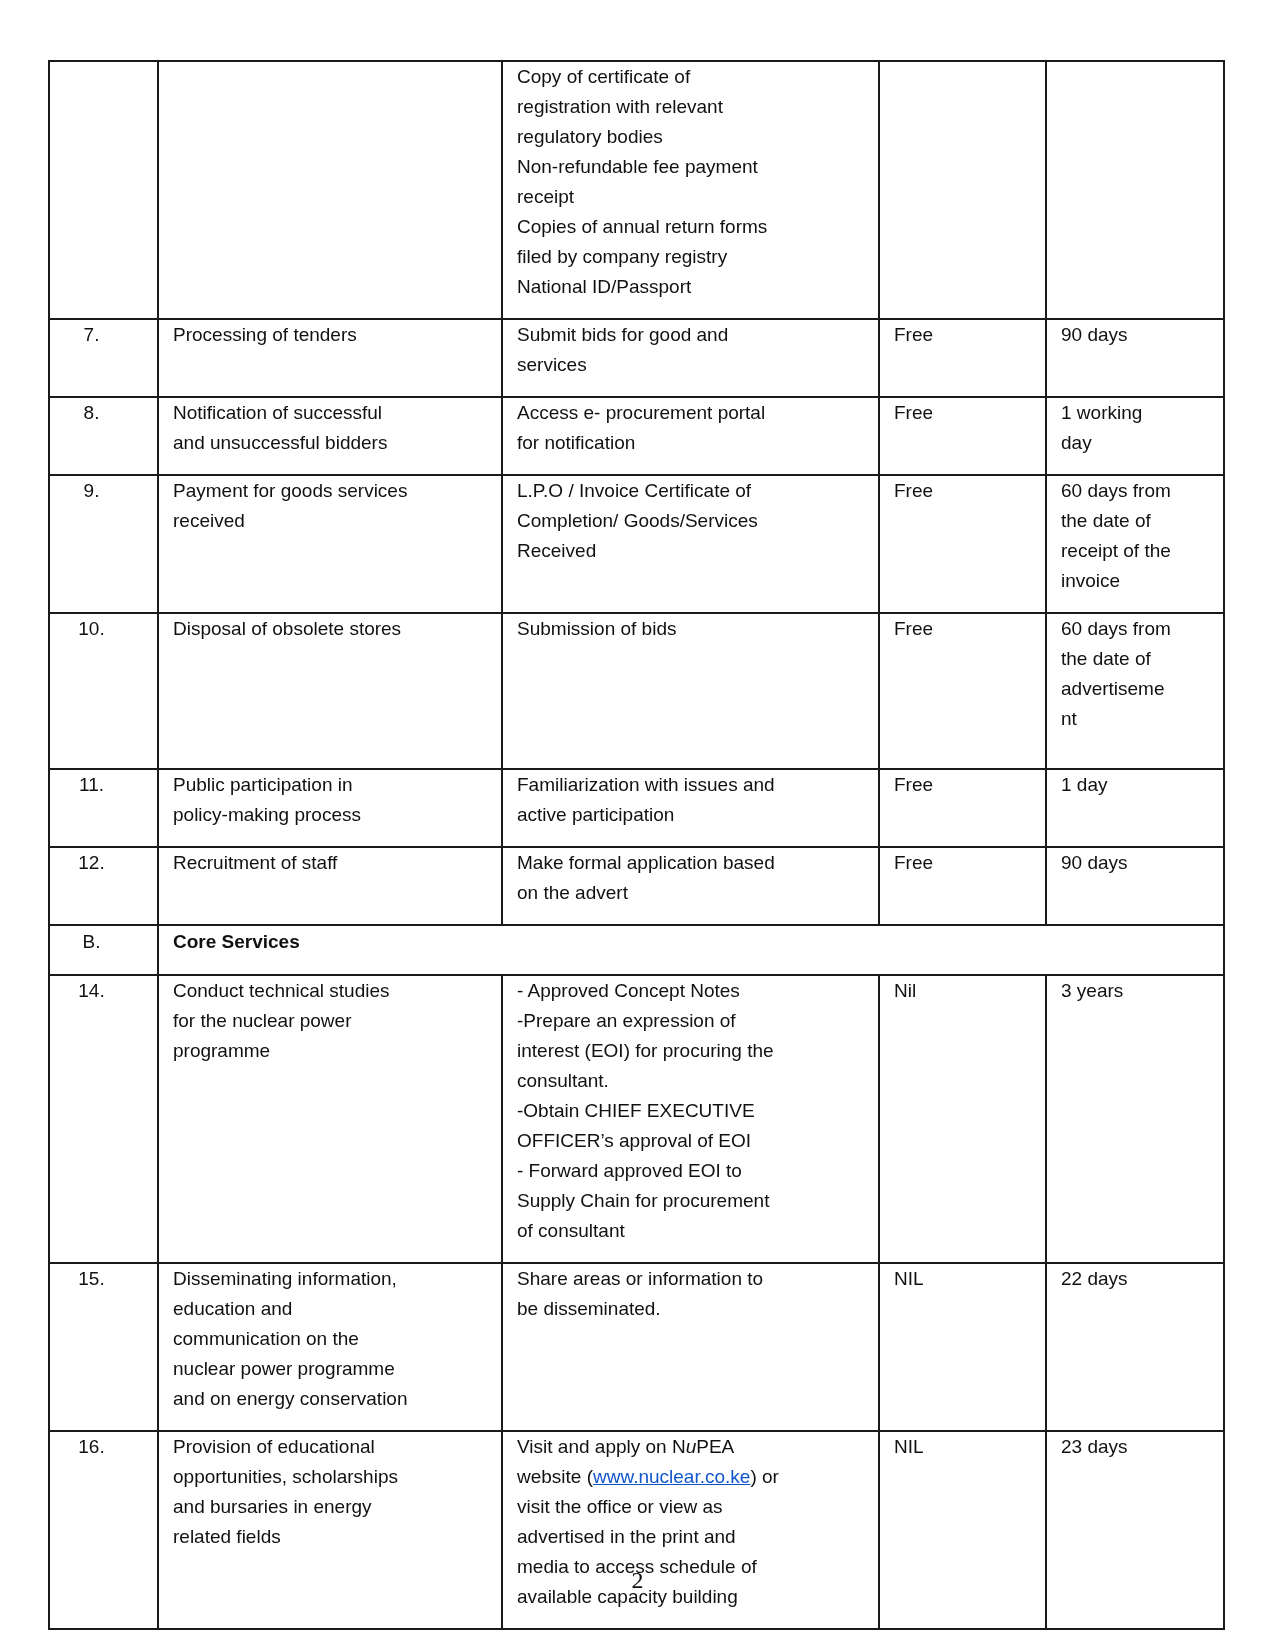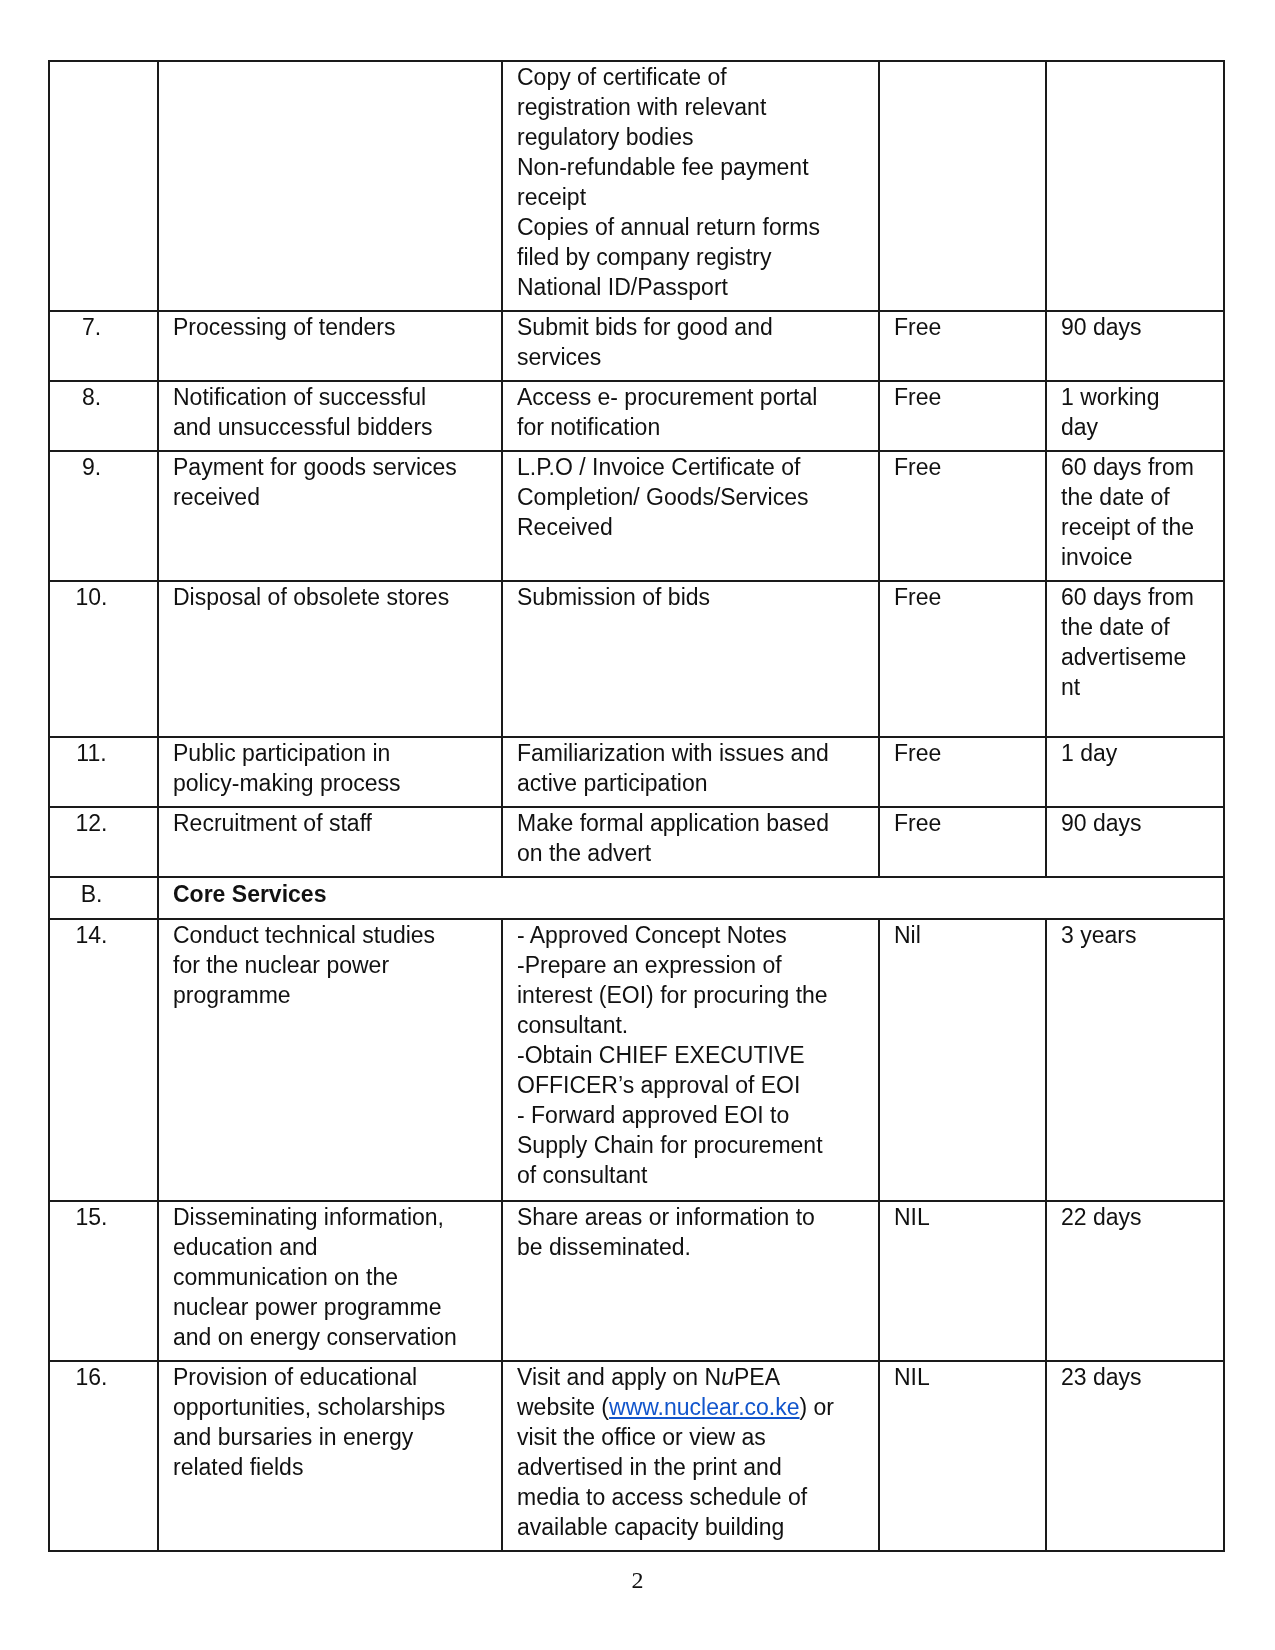--- a/index.html
+++ b/index.html
@@ -1,21 +1,21 @@
 <!DOCTYPE html>
 <html><head>
 <meta charset="utf-8">
 <style>
   html, body { margin:0; padding:0; background:#ffffff; }
   body { width:1275px; height:1650px; position:relative; overflow:hidden;
          font-family:"Liberation Sans", sans-serif; color:#111; }
   table.svc { position:absolute; left:48px; top:60px; width:1175px;
               border-collapse:collapse; table-layout:fixed; }
   table.svc td { border:2px solid #1a1a1a; vertical-align:top;
-                 font-size:23px; line-height:30px; padding:0 8px 8px 14px; }
+                 font-size:19px; line-height:30px; padding:0 8px 16px 14px; }
   td.num { text-align:center; padding-left:0 !important; padding-right:24px !important; }
   td.num span { display:inline-block; }
   .line { display:block; }
   .sect td { font-size:26px; }
   .sect td.title { font-weight:bold; }
   a.link { color:#1155cc; text-decoration:underline; }
   .it { font-style:italic; }
   .pagenum { position:absolute; left:0; width:1275px; top:1567px; text-align:center;
              font-family:"Liberation Serif", serif; font-size:24px; }
 </style>

